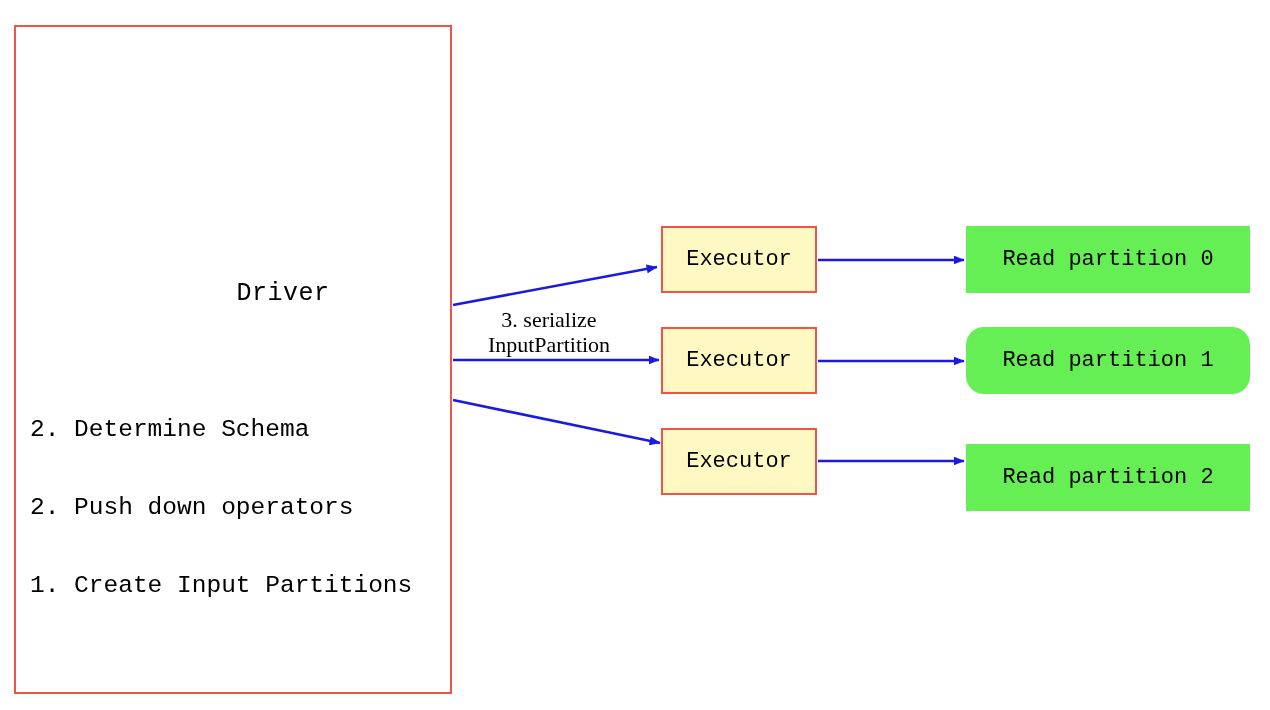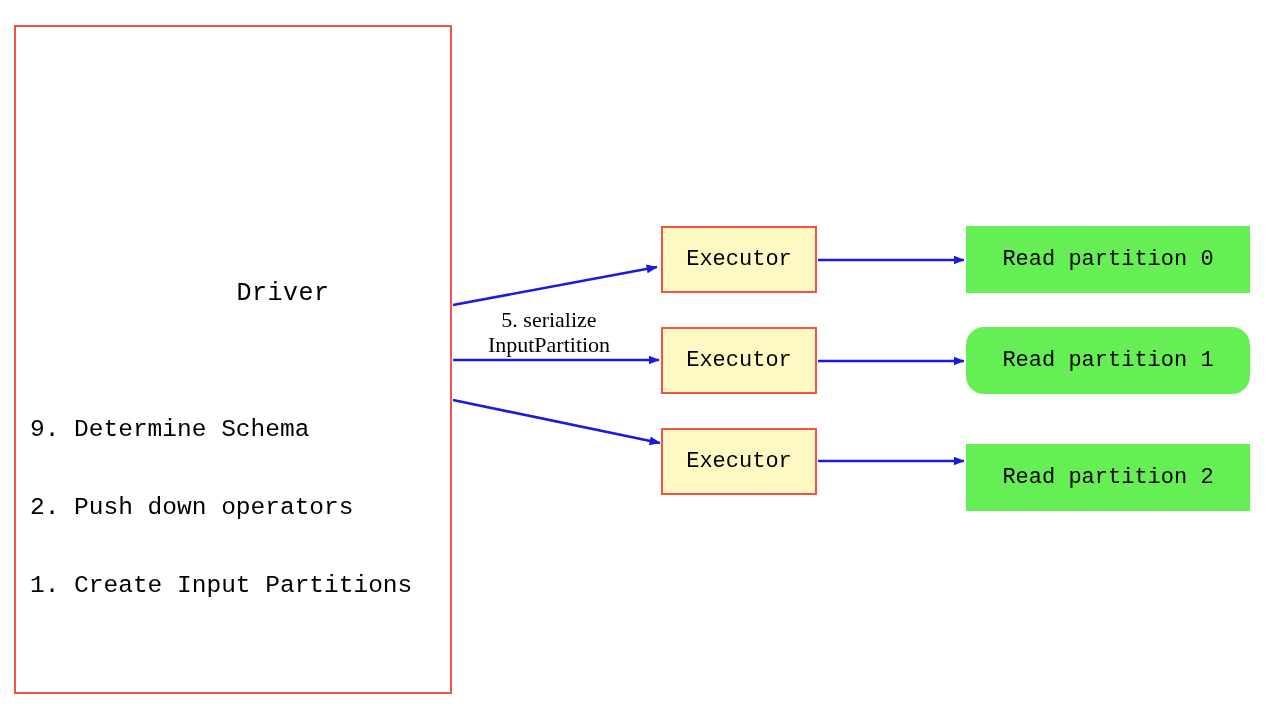--- a/index.html
+++ b/index.html
@@ -140,21 +140,21 @@
   }
 </style>
 </head>
 <body>
 
 <div id="canvas">
 
   <div class="driver-box">
     <div class="driver-title">Driver</div>
     <div class="driver-steps">
-      <div>9. Determine Schema</div>
+      <div>2. Determine Schema</div>
       <div>2. Push down operators</div>
       <div>1. Create Input Partitions</div>
     </div>
   </div>
 
   <div class="executor-box exec-1">
     <div class="label">Executor</div>
   </div>
   <div class="executor-box exec-2">
     <div class="label">Executor</div>
@@ -187,18 +187,18 @@
     <line x1="453" y1="400" x2="660" y2="443" stroke="#1a1ae0" stroke-width="2.6" marker-end="url(#ah)"></line>
 
     <line x1="818" y1="260" x2="964" y2="260" stroke="#1a1ae0" stroke-width="2.6" marker-end="url(#ah)"></line>
 
     <line x1="818" y1="361" x2="964" y2="361" stroke="#1a1ae0" stroke-width="2.6" marker-end="url(#ah)"></line>
 
     <line x1="818" y1="461" x2="964" y2="461" stroke="#1a1ae0" stroke-width="2.6" marker-end="url(#ah)"></line>
   </svg>
 
   <div class="arrow-label label-serialize">
-    <div>5. serialize</div>
+    <div>3. serialize</div>
     <div>InputPartition</div>
   </div>
 
 
 </div>
 
 </body></html>

